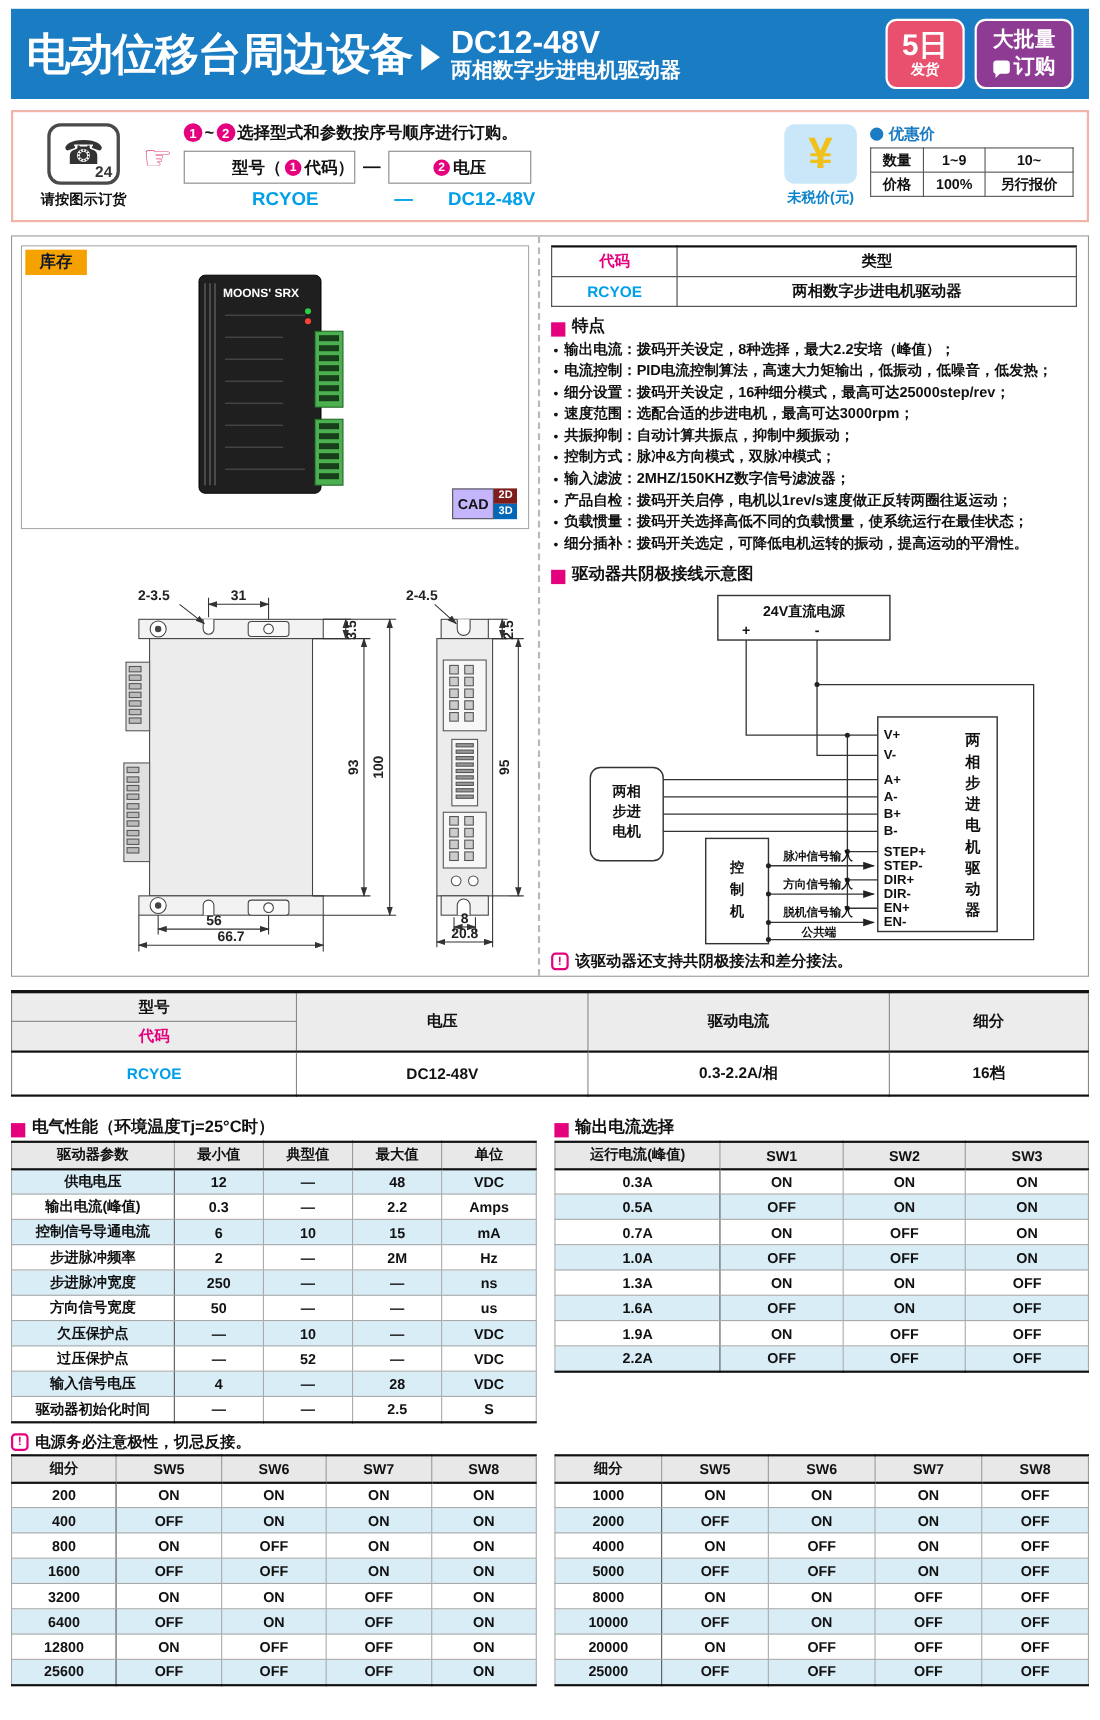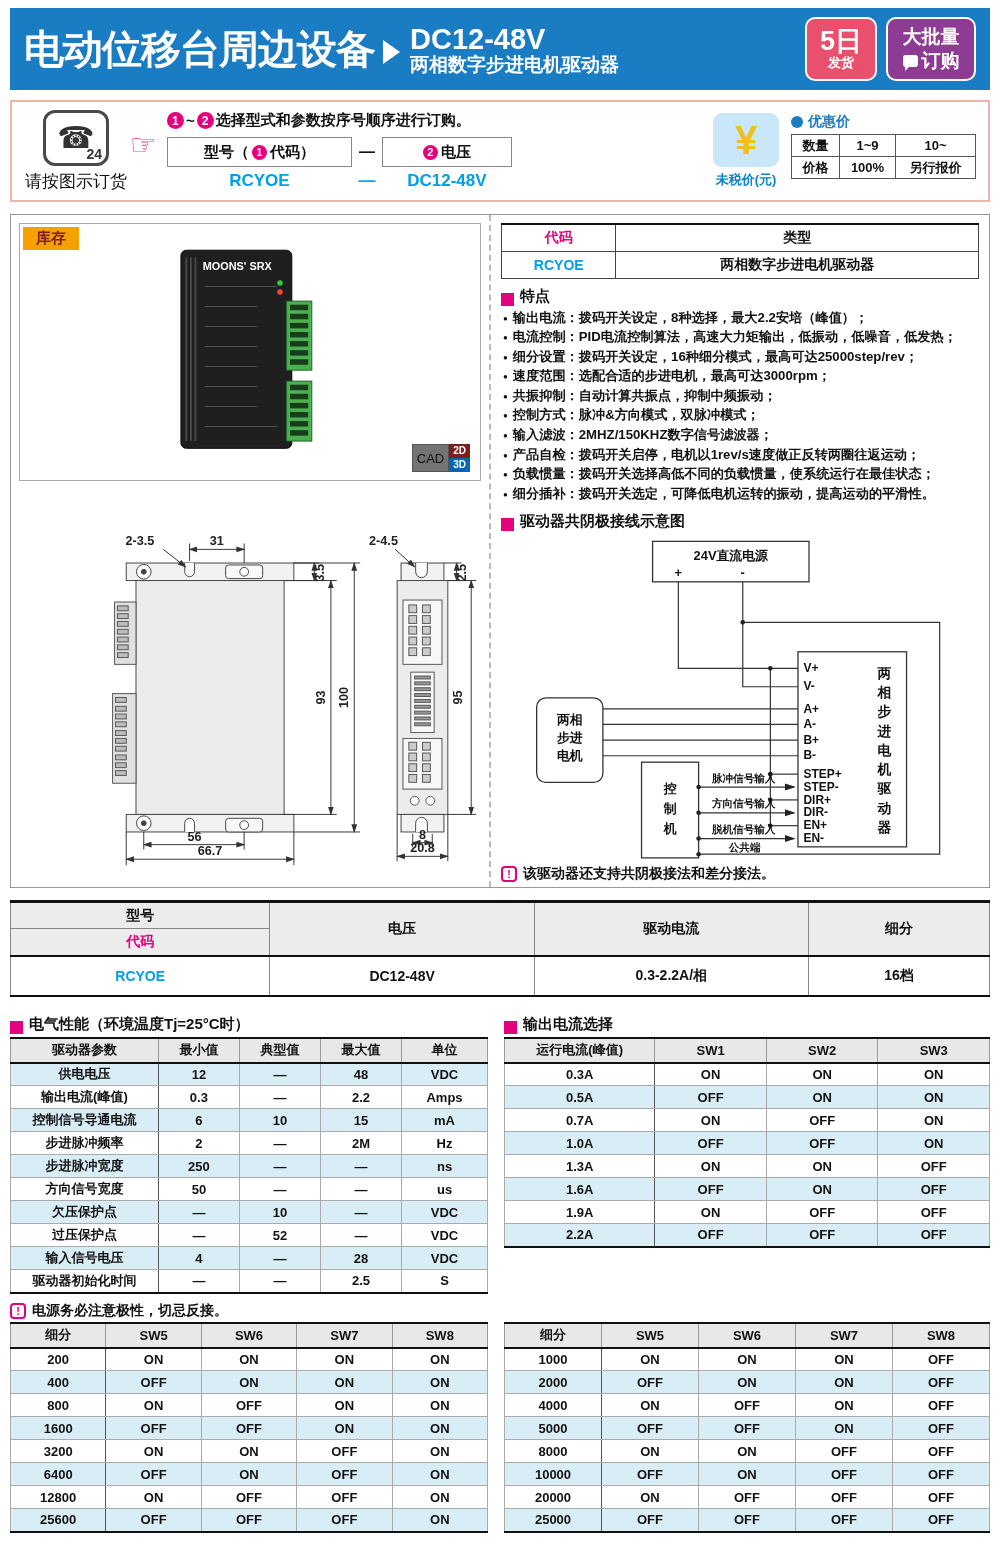--- a/index.html
+++ b/index.html
@@ -26,49 +26,49 @@
   .badge-bulk .row { display: flex; align-items: center; gap: 4px; line-height: 1.25; }
   .bubble-icon { width: 15px; height: 12px; background: #fff; border-radius: 3px; position: relative; display: inline-block; }
   .bubble-icon:after { content: ""; position: absolute; left: 2px; bottom: -4px; border: 4px solid transparent; border-top-color: #fff; border-left-color: #fff; }
 
   
   .order-box { margin-top: 10px; border: 2px solid #f0b4a8; background: #fff; height: 102px; display: flex; align-items: center; padding: 4px 12px; }
   .phone-wrap { width: 104px; text-align: center; }
   .phone-icon { width: 66px; height: 56px; border: 3px solid #4a4a4a; border-radius: 12px; margin: 0 auto; position: relative; display: flex; align-items: center; justify-content: center; }
   .phone-glyph { font-size: 30px; color: #333; line-height: 1; }
   .phone-24 { position: absolute; right: 4px; bottom: 1px; font-size: 14px; font-weight: bold; color: #333; }
-  .phone-cap { font-size: 17px; font-weight: normal; margin-top: 4px; }
+  .phone-cap { font-size: 13px; font-weight: bold; margin-top: 4px; }
   .finger { font-size: 30px; color: #e0457b; margin: 0 6px 14px 2px; }
   .order-mid { margin-left: 4px; }
   .order-line1 { display: flex; align-items: center; gap: 2px; font-size: 15px; font-weight: bold; }
   .numcircle { width: 17px; height: 17px; border-radius: 50%; background: #e5007e; color: #fff; font-size: 12px; font-weight: bold; display: inline-flex; align-items: center; justify-content: center; flex: none; }
   .numcircle.sm { width: 15px; height: 15px; font-size: 11px; }
   .order-line2 { display: flex; align-items: center; margin-top: 7px; }
   .field-box { border: 1.5px solid #888; height: 30px; display: flex; align-items: center; justify-content: center; gap: 3px; font-size: 15px; font-weight: bold; background: #fff; }
-  .fb1 { width: 185px; } .fb2 { width: 130px; }
+  .fb1 { width: 156px; justify-content: flex-end; } .fb2 { width: 130px; }
   .dash-cell { width: 30px; text-align: center; font-weight: bold; font-size: 16px; }
   .order-line3 { display: flex; align-items: center; margin-top: 4px; color: #00a0e9; font-weight: bold; font-size: 17px; }
   .ol3-1 { width: 185px; text-align: center; } .ol3-d { width: 30px; text-align: center; } .ol3-2 { width: 130px; text-align: center; }
   .price-wrap { margin-left: auto; display: flex; gap: 12px; align-items: flex-start; }
   .yen-col { text-align: center; }
   .yen-tile { width: 66px; height: 54px; background: #c9e7f8; border-radius: 9px; display: flex; align-items: center; justify-content: center; font-size: 40px; font-weight: bold; color: #f0c11a; }
   .yen-cap { color: #0b83cc; font-weight: bold; font-size: 13px; margin-top: 4px; }
   .price-head { display: flex; align-items: center; gap: 5px; color: #1b7cc4; font-weight: bold; font-size: 14px; margin-bottom: 3px; }
   .blue-dot { width: 12px; height: 12px; border-radius: 50%; background: #1b7cc4; display: inline-block; }
   .price-tbl { border-collapse: collapse; font-size: 13px; font-weight: bold; }
   .price-tbl td { border: 1px solid #555; text-align: center; height: 22px; padding: 0 6px; }
   .price-tbl td:nth-child(1) { width: 48px; } .price-tbl td:nth-child(2) { width: 56px; } .price-tbl td:nth-child(3) { width: 80px; }
 
   
   .main-box { margin-top: 12px; border: 1px solid #999; display: flex; height: 674px; }
   .main-left { width: 478px; padding: 8px; display: flex; flex-direction: column; }
   .photo-panel { border: 1px solid #aaa; height: 258px; position: relative; display: flex; align-items: center; justify-content: center; }
-  .stock { position: absolute; top: 3px; left: 3px; background: #f5a100; color: #7f1d1d; font-weight: bold; font-size: 15px; padding: 2px 13px; }
+  .stock { position: absolute; top: 3px; left: 3px; background: #f5a100; color: #0f172a; font-weight: bold; font-size: 15px; padding: 2px 13px; }
   .cad { position: absolute; right: 10px; bottom: 8px; display: flex; align-items: stretch; }
-  .cad-label { border: 1.5px solid #555; font-weight: normal; font-size: 13px; padding: 2px 4px; display: flex; align-items: center; background: #737373; }
+  .cad-label { border: 1.5px solid #555; font-weight: bold; font-size: 13px; padding: 2px 4px; display: flex; align-items: center; background: #c4b5fd; }
   .cad-col { display: flex; flex-direction: column; }
   .cad-2d { background: #7f1d1d; color: #fff; font-size: 10px; font-weight: bold; padding: 0 4px; line-height: 14px; }
   .cad-3d { background: #0068b7; color: #fff; font-size: 10px; font-weight: bold; padding: 0 4px; line-height: 14px; }
   .dims-area { flex: 1; padding-top: 6px; }
   .main-right { flex: 1; border-left: 2px dashed #b9b9b9; padding: 8px 10px 4px; display: flex; flex-direction: column; }
 
   .code-tbl { width: 100%; border-collapse: collapse; text-align: center; font-size: 14px; font-weight: bold; border-top: 2px solid #111; }
   .code-tbl th, .code-tbl td { border: 1px solid #444; height: 27px; }
   .code-tbl th:first-child, .code-tbl td:first-child { width: 24%; }
   .pink-text { color: #e5007e; }

